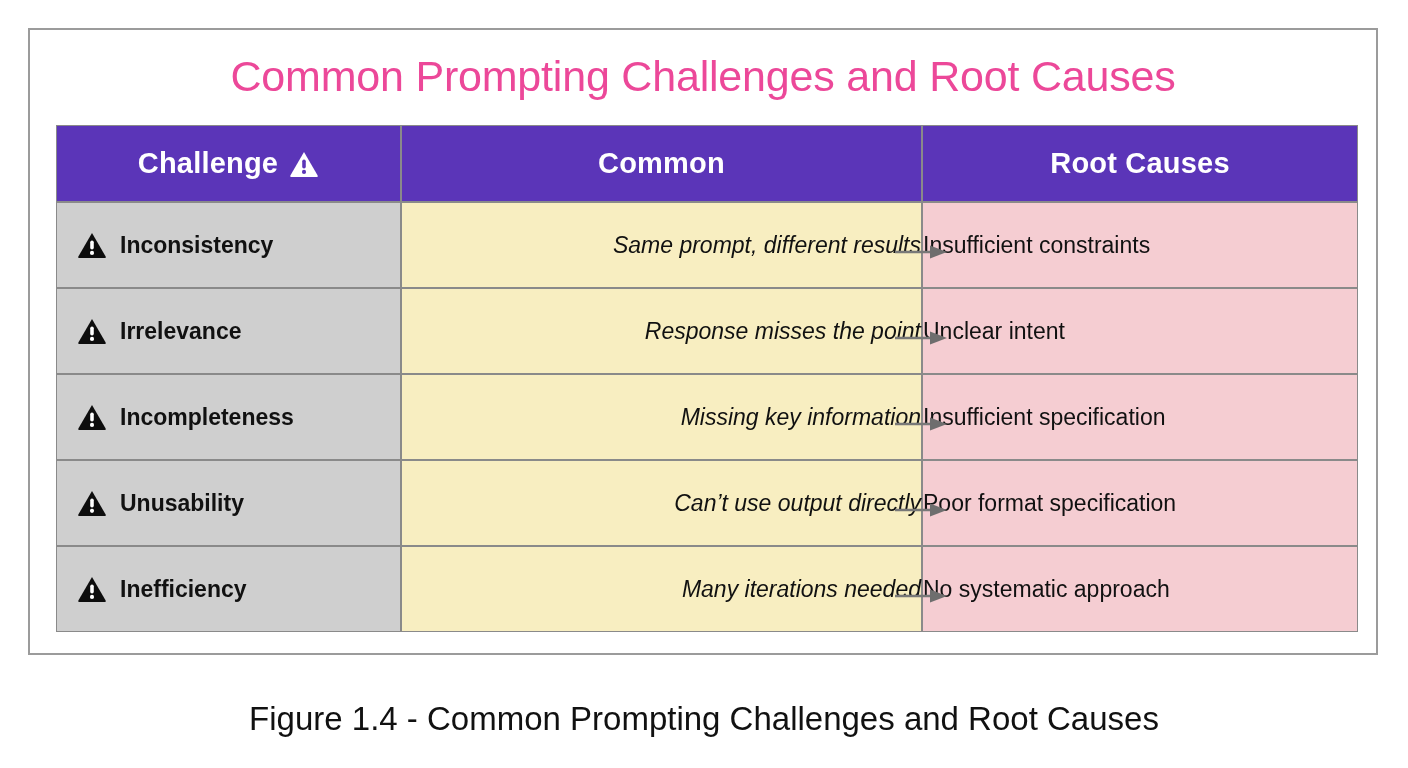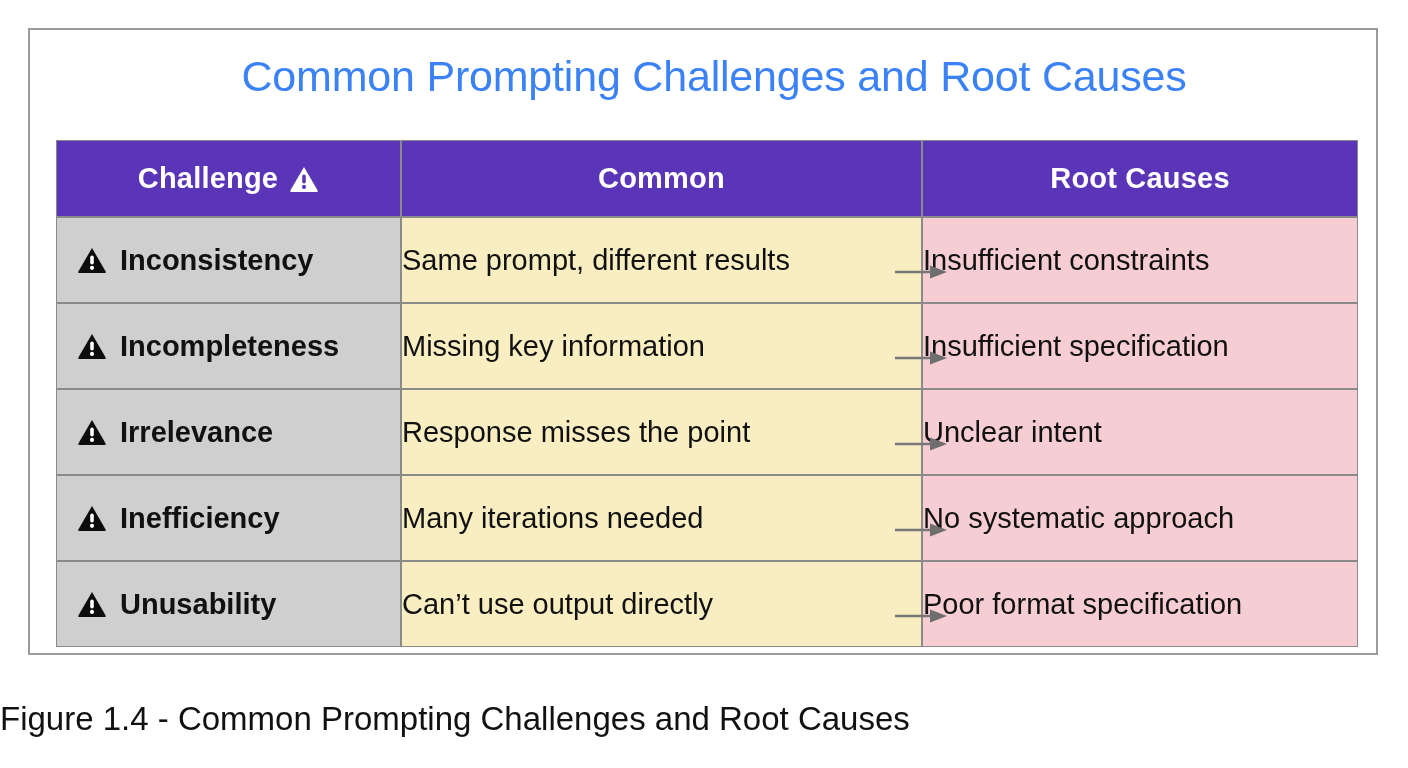--- a/index.html
+++ b/index.html
@@ -24,42 +24,41 @@
     width: 1350px;
     height: 627px;
     box-sizing: border-box;
     border: 2px solid #9b9b9b;
     background: #ffffff;
   }
 
   
   .figure-title {
     position: absolute;
-    left: 11px;
+    left: 0;
     top: 22px;
     width: 100%;
     text-align: center;
     font-size: 43px;
     font-weight: 400;
-    color: #3b82f6;
+    color: #ec4899;
     letter-spacing: -0.2px;
     white-space: nowrap;
     font-stretch: condensed;
   }
 
   
   .challenge-table {
     position: absolute;
     left: 26px;
     top: 95px;
     width: 1302px;
     border-collapse: separate;
     border-spacing: 0;
     table-layout: fixed;
-    margin-top: 15px;
   }
   .challenge-table th,
   .challenge-table td {
     box-sizing: border-box;
     border: 1px solid #8a8a8a;
     padding: 0;
     margin: 0;
   }
 
   
@@ -84,34 +83,35 @@
     align-items: center;
     justify-content: center;
     gap: 11px;
     height: 100%;
   }
 
   
   tbody td {
     height: 86px;
     vertical-align: middle;
-    font-size: 29px;
+    font-size: 23px;
     color: #111111;
   }
   td.cell-challenge {
     background: #cfcfcf;
     font-weight: bold;
     text-align: left;
     padding-left: 20px;
     font-stretch: condensed;
   }
   td.cell-symptom {
     background: #f8eec1;
-    text-align: left;
+    text-align: right;
     position: relative;
+    font-style: italic;
   }
   td.cell-rootcause {
     background: #f5cdd2;
   }
 
   .challenge-inner {
     display: flex;
     align-items: center;
     gap: 13px;
   }
@@ -135,21 +135,21 @@
     height: 14px;
     pointer-events: none;
   }
 
   
   .figure-caption {
     position: absolute;
     left: 0;
     top: 700px;
     width: 100%;
-    text-align: left;
+    text-align: center;
     font-size: 33px;
     color: #111111;
     font-stretch: condensed;
     white-space: nowrap;
   }
 </style>
 </head>
 <body>
 
 <div class="figure-frame">
@@ -222,20 +222,47 @@
       <tr>
         <td class="cell-challenge">
           <div class="challenge-inner">
             <span class="warn-icon dark">
               <svg width="30" height="30" viewBox="0 0 32 32" aria-hidden="true">
                 <path d="M16 3.2 L30.4 28.0 Q31.4 29.9 29.2 29.9 L2.8 29.9 Q0.6 29.9 1.6 28.0 Z" fill="#0d0d0d"></path>
                 <rect x="14.1" y="11.2" width="3.8" height="9.6" rx="1.9" fill="#ffffff"></rect>
                 <circle cx="16" cy="24.4" r="2.2" fill="#ffffff"></circle>
               </svg>
             </span>
+            <span>Irrelevance</span>
+          </div>
+        </td>
+        <td class="cell-symptom">
+          <span>Response misses the point</span>
+          <span class="arrow">
+            <svg width="53" height="14" viewBox="0 0 53 14" aria-hidden="true">
+              <line x1="0" y1="7" x2="36" y2="7" stroke="#787878" stroke-width="2.6"></line>
+              <path d="M35 0.6 L52 7 L35 13.4 Z" fill="#6e6e6e"></path>
+            </svg>
+          </span>
+        </td>
+        <td class="cell-rootcause">
+          <span>Unclear intent</span>
+        </td>
+      </tr>
+
+      <tr>
+        <td class="cell-challenge">
+          <div class="challenge-inner">
+            <span class="warn-icon dark">
+              <svg width="30" height="30" viewBox="0 0 32 32" aria-hidden="true">
+                <path d="M16 3.2 L30.4 28.0 Q31.4 29.9 29.2 29.9 L2.8 29.9 Q0.6 29.9 1.6 28.0 Z" fill="#0d0d0d"></path>
+                <rect x="14.1" y="11.2" width="3.8" height="9.6" rx="1.9" fill="#ffffff"></rect>
+                <circle cx="16" cy="24.4" r="2.2" fill="#ffffff"></circle>
+              </svg>
+            </span>
             <span>Incompleteness</span>
           </div>
         </td>
         <td class="cell-symptom">
           <span>Missing key information</span>
           <span class="arrow">
             <svg width="53" height="14" viewBox="0 0 53 14" aria-hidden="true">
               <line x1="0" y1="7" x2="36" y2="7" stroke="#787878" stroke-width="2.6"></line>
               <path d="M35 0.6 L52 7 L35 13.4 Z" fill="#6e6e6e"></path>
             </svg>
@@ -249,34 +276,34 @@
       <tr>
         <td class="cell-challenge">
           <div class="challenge-inner">
             <span class="warn-icon dark">
               <svg width="30" height="30" viewBox="0 0 32 32" aria-hidden="true">
                 <path d="M16 3.2 L30.4 28.0 Q31.4 29.9 29.2 29.9 L2.8 29.9 Q0.6 29.9 1.6 28.0 Z" fill="#0d0d0d"></path>
                 <rect x="14.1" y="11.2" width="3.8" height="9.6" rx="1.9" fill="#ffffff"></rect>
                 <circle cx="16" cy="24.4" r="2.2" fill="#ffffff"></circle>
               </svg>
             </span>
-            <span>Irrelevance</span>
-          </div>
-        </td>
-        <td class="cell-symptom">
-          <span>Response misses the point</span>
-          <span class="arrow">
-            <svg width="53" height="14" viewBox="0 0 53 14" aria-hidden="true">
-              <line x1="0" y1="7" x2="36" y2="7" stroke="#787878" stroke-width="2.6"></line>
-              <path d="M35 0.6 L52 7 L35 13.4 Z" fill="#6e6e6e"></path>
-            </svg>
-          </span>
-        </td>
-        <td class="cell-rootcause">
-          <span>Unclear intent</span>
+            <span>Unusability</span>
+          </div>
+        </td>
+        <td class="cell-symptom">
+          <span>Can’t use output directly</span>
+          <span class="arrow">
+            <svg width="53" height="14" viewBox="0 0 53 14" aria-hidden="true">
+              <line x1="0" y1="7" x2="36" y2="7" stroke="#787878" stroke-width="2.6"></line>
+              <path d="M35 0.6 L52 7 L35 13.4 Z" fill="#6e6e6e"></path>
+            </svg>
+          </span>
+        </td>
+        <td class="cell-rootcause">
+          <span>Poor format specification</span>
         </td>
       </tr>
 
       <tr>
         <td class="cell-challenge">
           <div class="challenge-inner">
             <span class="warn-icon dark">
               <svg width="30" height="30" viewBox="0 0 32 32" aria-hidden="true">
                 <path d="M16 3.2 L30.4 28.0 Q31.4 29.9 29.2 29.9 L2.8 29.9 Q0.6 29.9 1.6 28.0 Z" fill="#0d0d0d"></path>
                 <rect x="14.1" y="11.2" width="3.8" height="9.6" rx="1.9" fill="#ffffff"></rect>
@@ -290,47 +317,20 @@
           <span>Many iterations needed</span>
           <span class="arrow">
             <svg width="53" height="14" viewBox="0 0 53 14" aria-hidden="true">
               <line x1="0" y1="7" x2="36" y2="7" stroke="#787878" stroke-width="2.6"></line>
               <path d="M35 0.6 L52 7 L35 13.4 Z" fill="#6e6e6e"></path>
             </svg>
           </span>
         </td>
         <td class="cell-rootcause">
           <span>No systematic approach</span>
-        </td>
-      </tr>
-
-      <tr>
-        <td class="cell-challenge">
-          <div class="challenge-inner">
-            <span class="warn-icon dark">
-              <svg width="30" height="30" viewBox="0 0 32 32" aria-hidden="true">
-                <path d="M16 3.2 L30.4 28.0 Q31.4 29.9 29.2 29.9 L2.8 29.9 Q0.6 29.9 1.6 28.0 Z" fill="#0d0d0d"></path>
-                <rect x="14.1" y="11.2" width="3.8" height="9.6" rx="1.9" fill="#ffffff"></rect>
-                <circle cx="16" cy="24.4" r="2.2" fill="#ffffff"></circle>
-              </svg>
-            </span>
-            <span>Unusability</span>
-          </div>
-        </td>
-        <td class="cell-symptom">
-          <span>Can’t use output directly</span>
-          <span class="arrow">
-            <svg width="53" height="14" viewBox="0 0 53 14" aria-hidden="true">
-              <line x1="0" y1="7" x2="36" y2="7" stroke="#787878" stroke-width="2.6"></line>
-              <path d="M35 0.6 L52 7 L35 13.4 Z" fill="#6e6e6e"></path>
-            </svg>
-          </span>
-        </td>
-        <td class="cell-rootcause">
-          <span>Poor format specification</span>
         </td>
       </tr>
 
     </tbody>
   </table>
 </div>
 
 <div class="figure-caption">Figure 1.4 - Common Prompting Challenges and Root Causes</div>
 
 </body></html>

